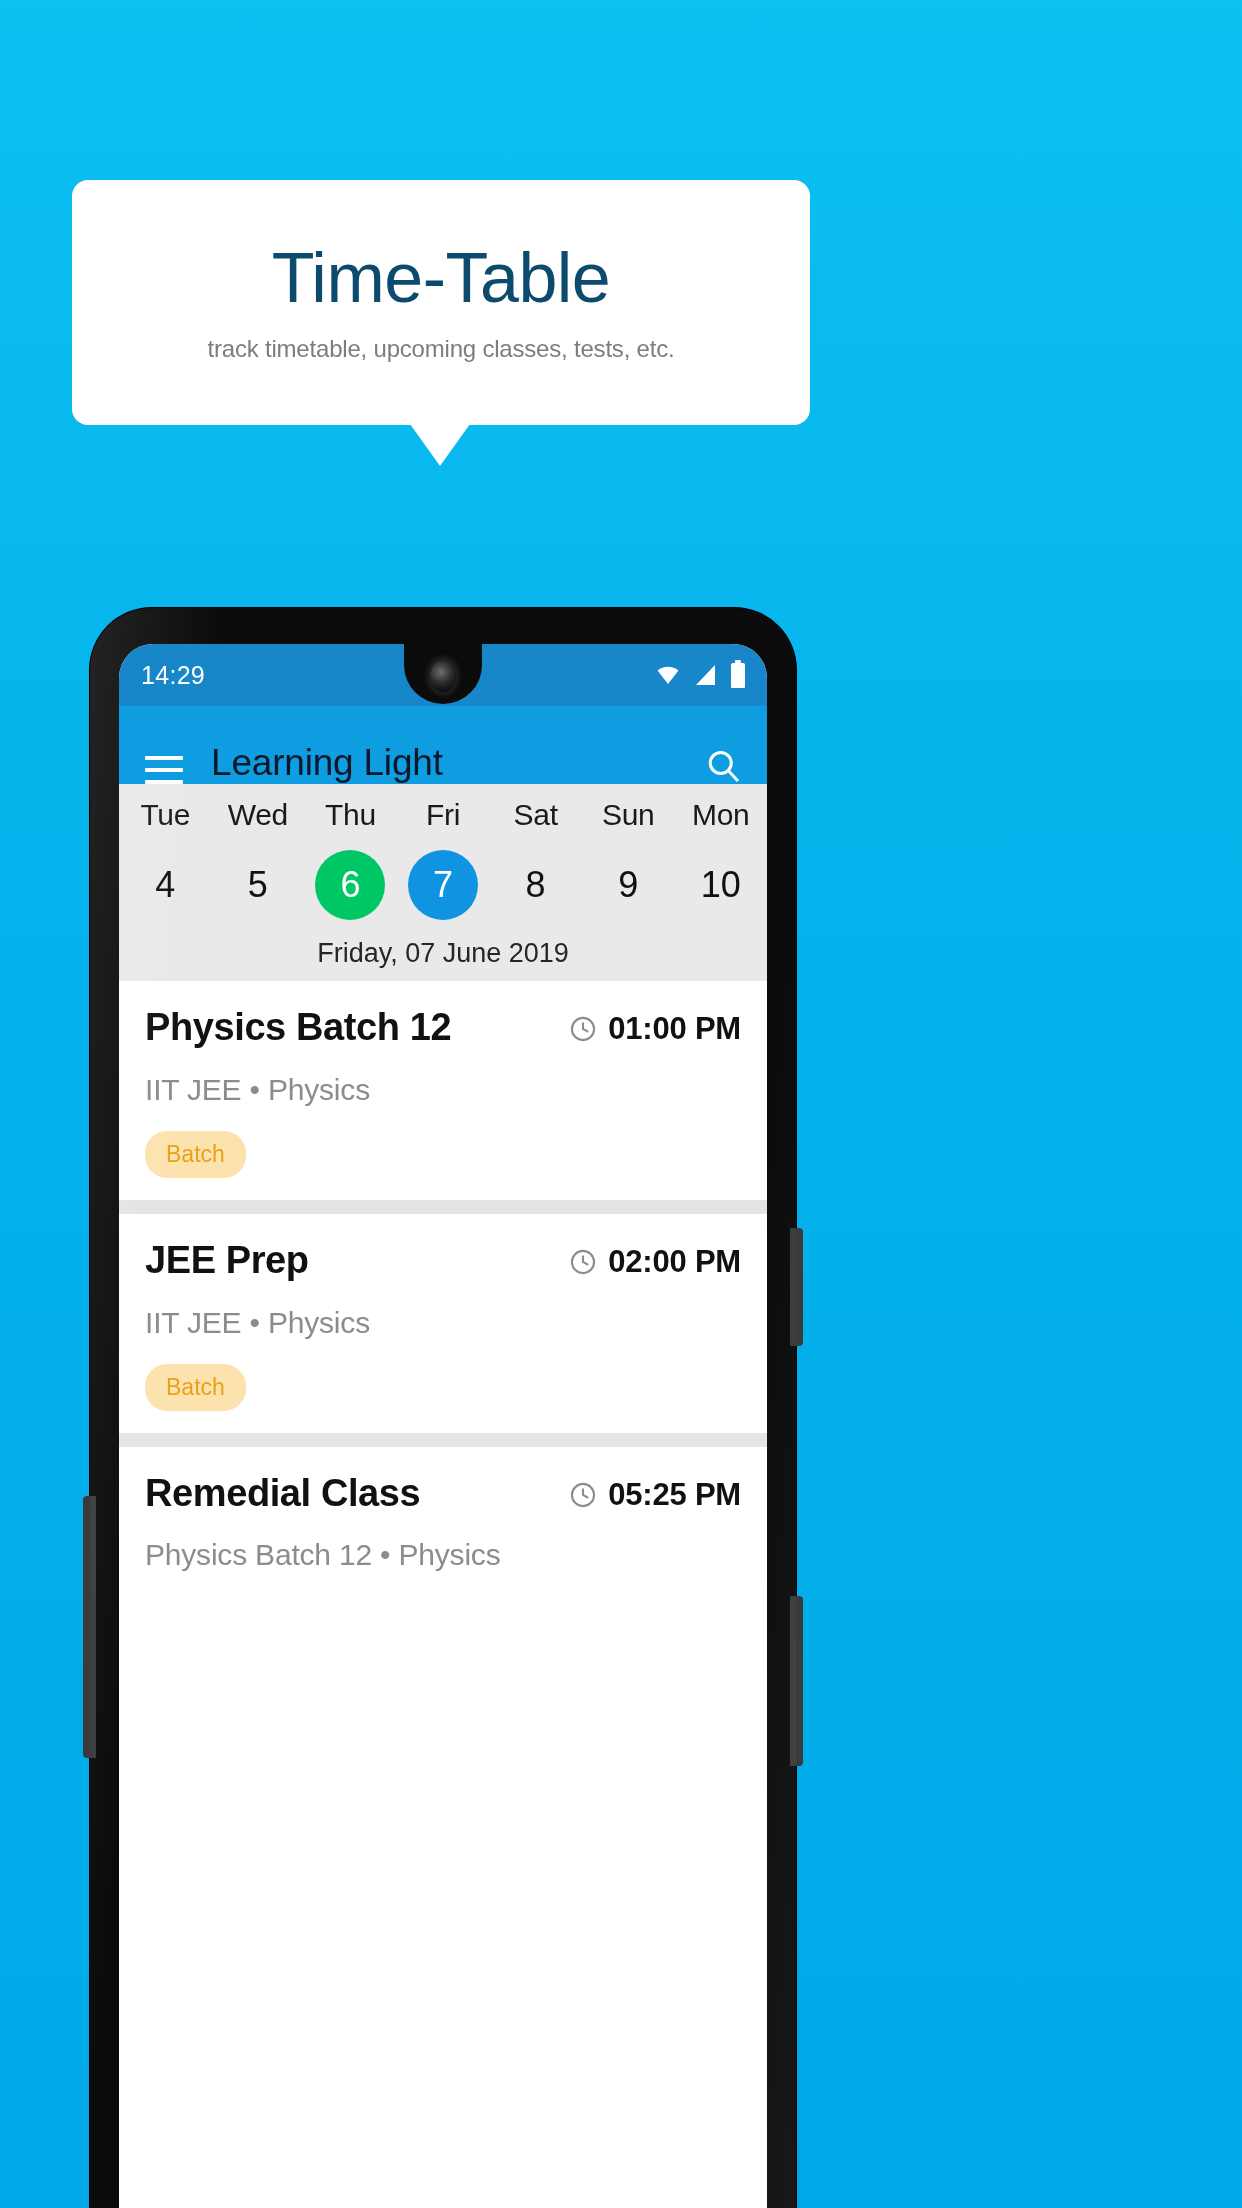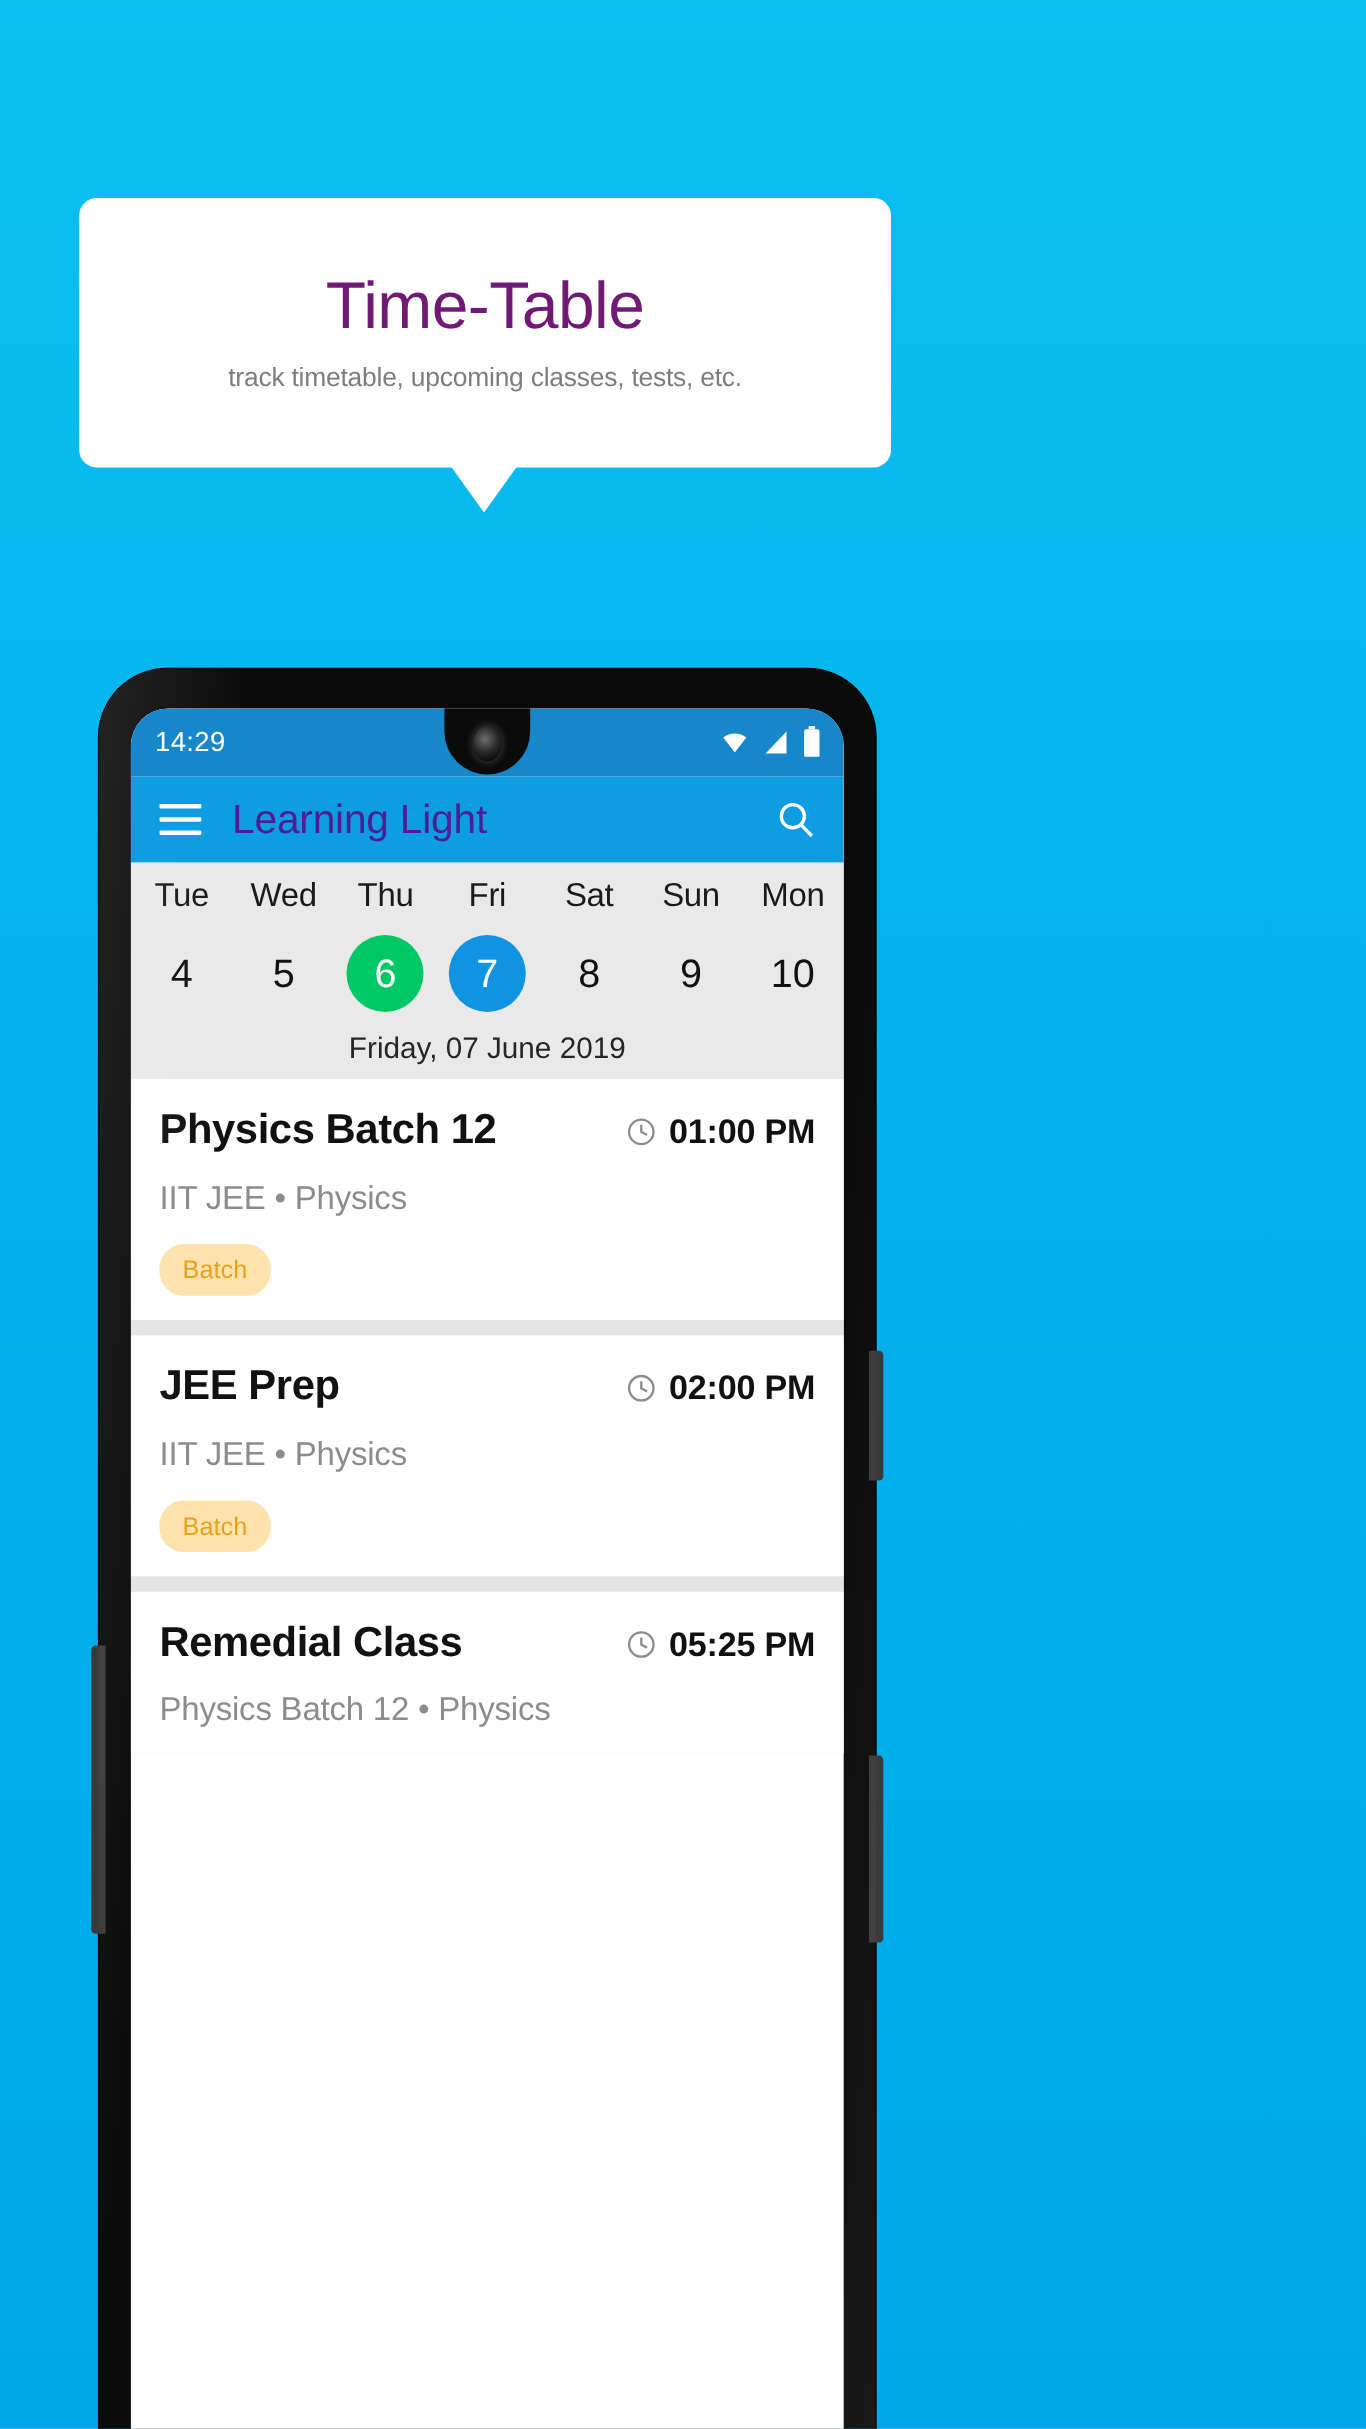--- a/index.html
+++ b/index.html
@@ -10,21 +10,21 @@
     position:relative;
   }
 
   
   #promo-bubble {
     position:absolute; left:72px; top:180px; width:738px; height:245px;
     background:#ffffff; border-radius:16px;
     display:flex; flex-direction:column; align-items:center; justify-content:center;
   }
   #promo-title {
-    color:#701a75; font-size:60px; font-weight:400; letter-spacing:-0.5px;
+    color:#0c4a6e; font-size:70px; font-weight:400; letter-spacing:-0.5px;
     line-height:1.0; margin-bottom:22px;
   }
   #promo-subtitle {
     color:#7D7D7D; font-size:24px; font-weight:400; letter-spacing:-0.2px;
   }
   #promo-tail {
     position:absolute; left:410px; top:424px;
     width:0; height:0;
     border-left:30px solid transparent;
     border-right:30px solid transparent;
@@ -81,22 +81,22 @@
   }
   #status-time { font-weight:400; letter-spacing:.3px; }
   #status-icons { margin-left:auto; display:flex; align-items:center; gap:13px; }
   .ic-wifi { width:26px; height:20px; }
   .ic-signal { width:24px; height:22px; }
   .ic-battery { width:14px; height:25px; background:#fff; border-radius:2px 2px 1px 1px; position:relative;}
   .ic-battery::before{content:"";position:absolute;left:4px;top:-3px;width:6px;height:3px;background:#fff;border-radius:1px;}
 
   
   #app-bar {
-    height:78px; background:#0D9DE0; display:flex; align-items:center;
-    padding:0 26px; color:#4c1d95; position:relative; z-index:3;
+    height:78px; background:#0D9DE0; display:flex; align-items:flex-end;
+    padding:0 26px; color:#0f172a; position:relative; z-index:3;
   }
   #menu-icon { width:38px; height:28px; display:flex; flex-direction:column; justify-content:space-between; cursor:pointer;}
   #menu-icon span{display:block;height:4px;background:#fff;border-radius:1px;}
   #app-title { font-size:37px; margin-left:28px; font-weight:400; letter-spacing:-.2px;}
   #search-icon { margin-left:auto; width:36px; height:36px; }
 
   
   #date-strip { background:#E9E9E9; padding:14px 0 12px; }
   #day-row { display:flex; }
   .day-cell { flex:1; display:flex; flex-direction:column; align-items:center; cursor:pointer;}

